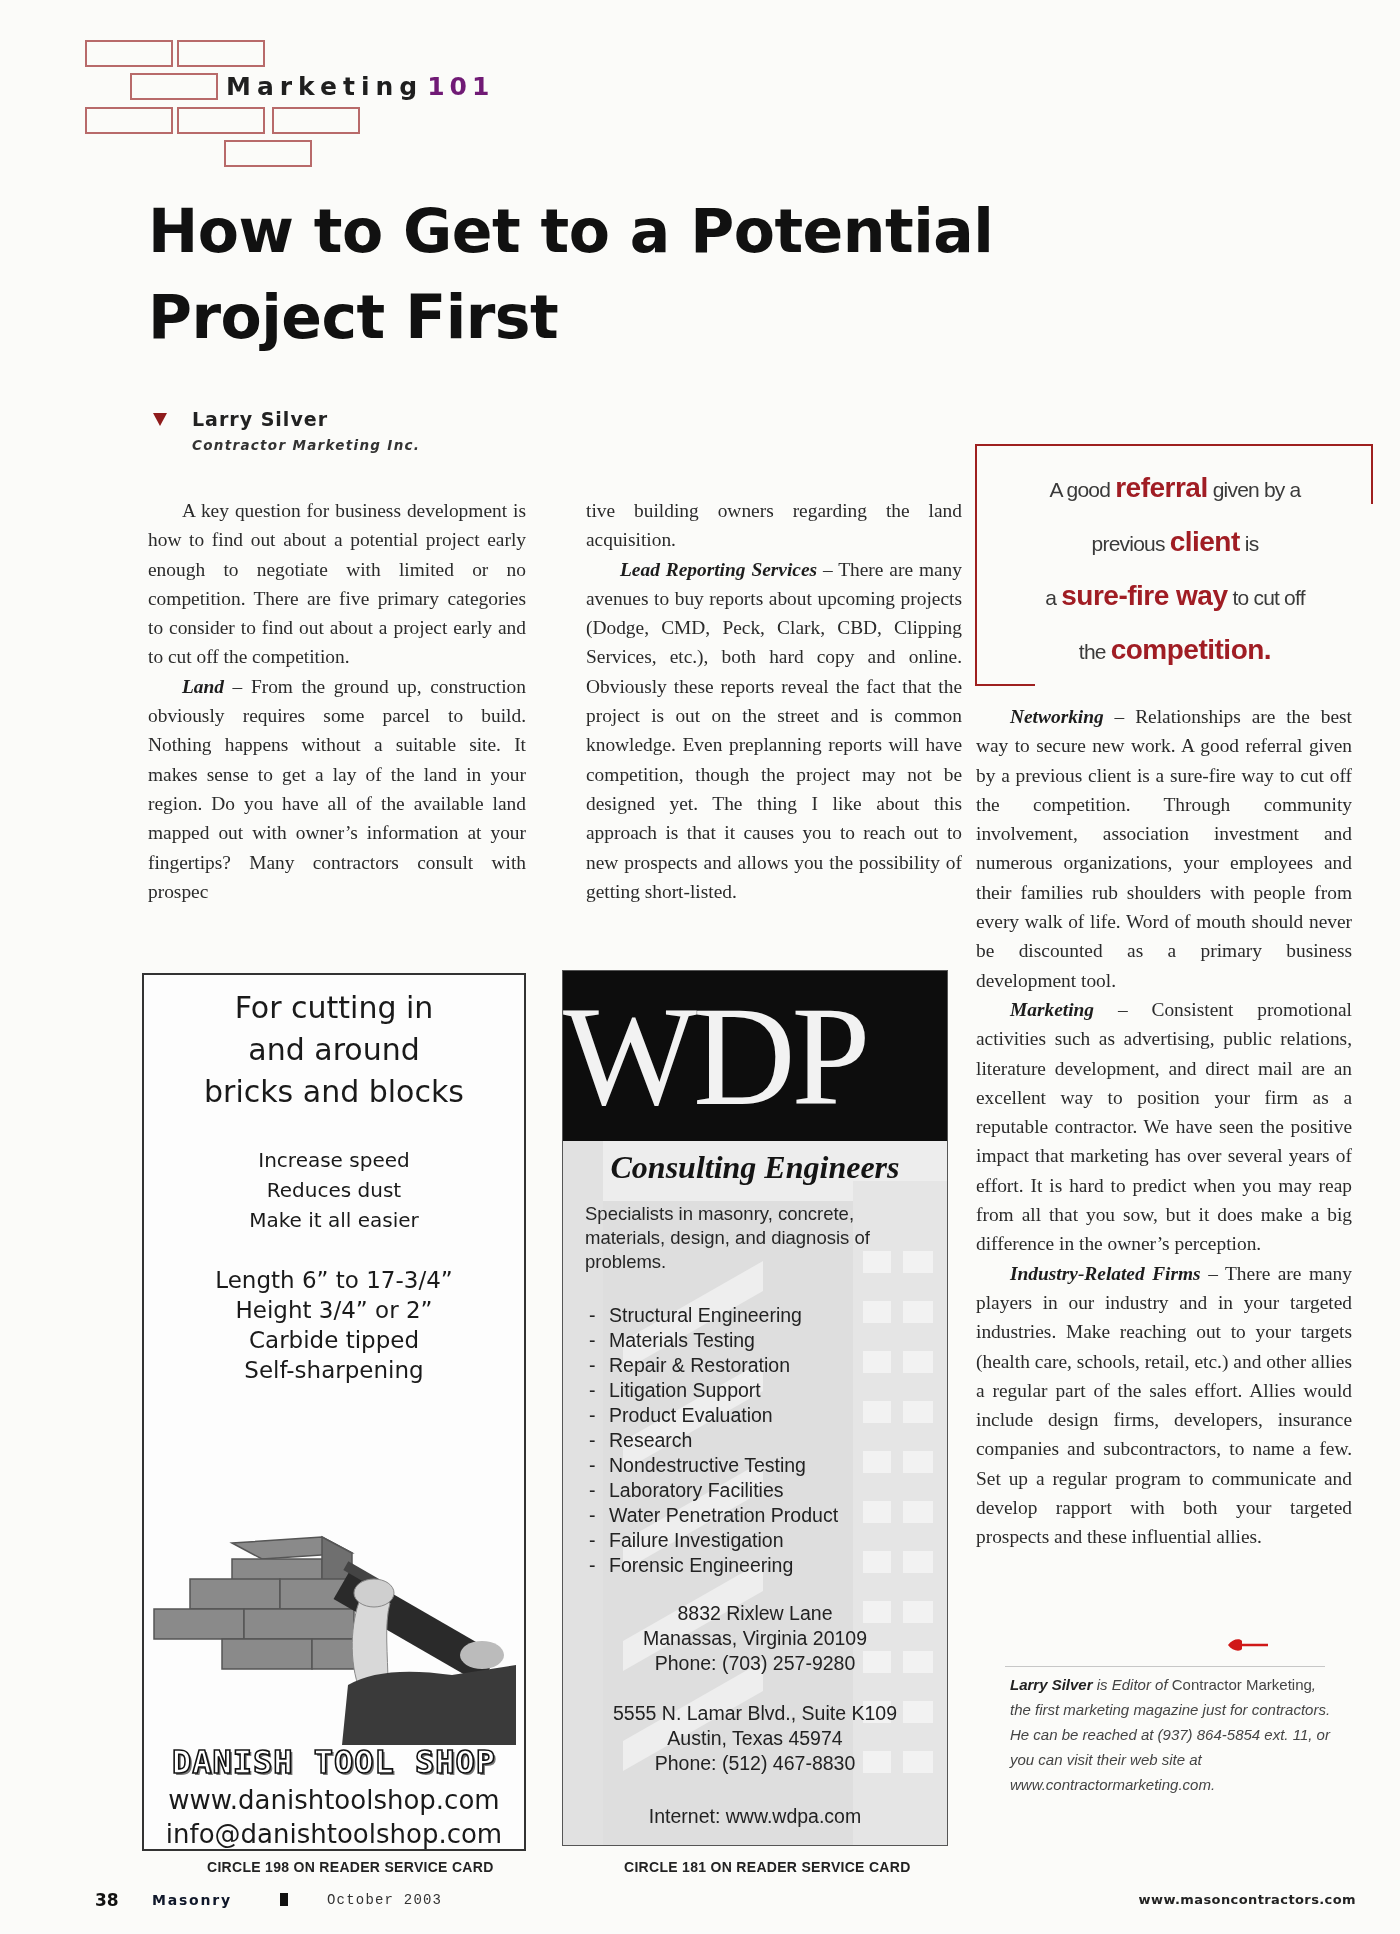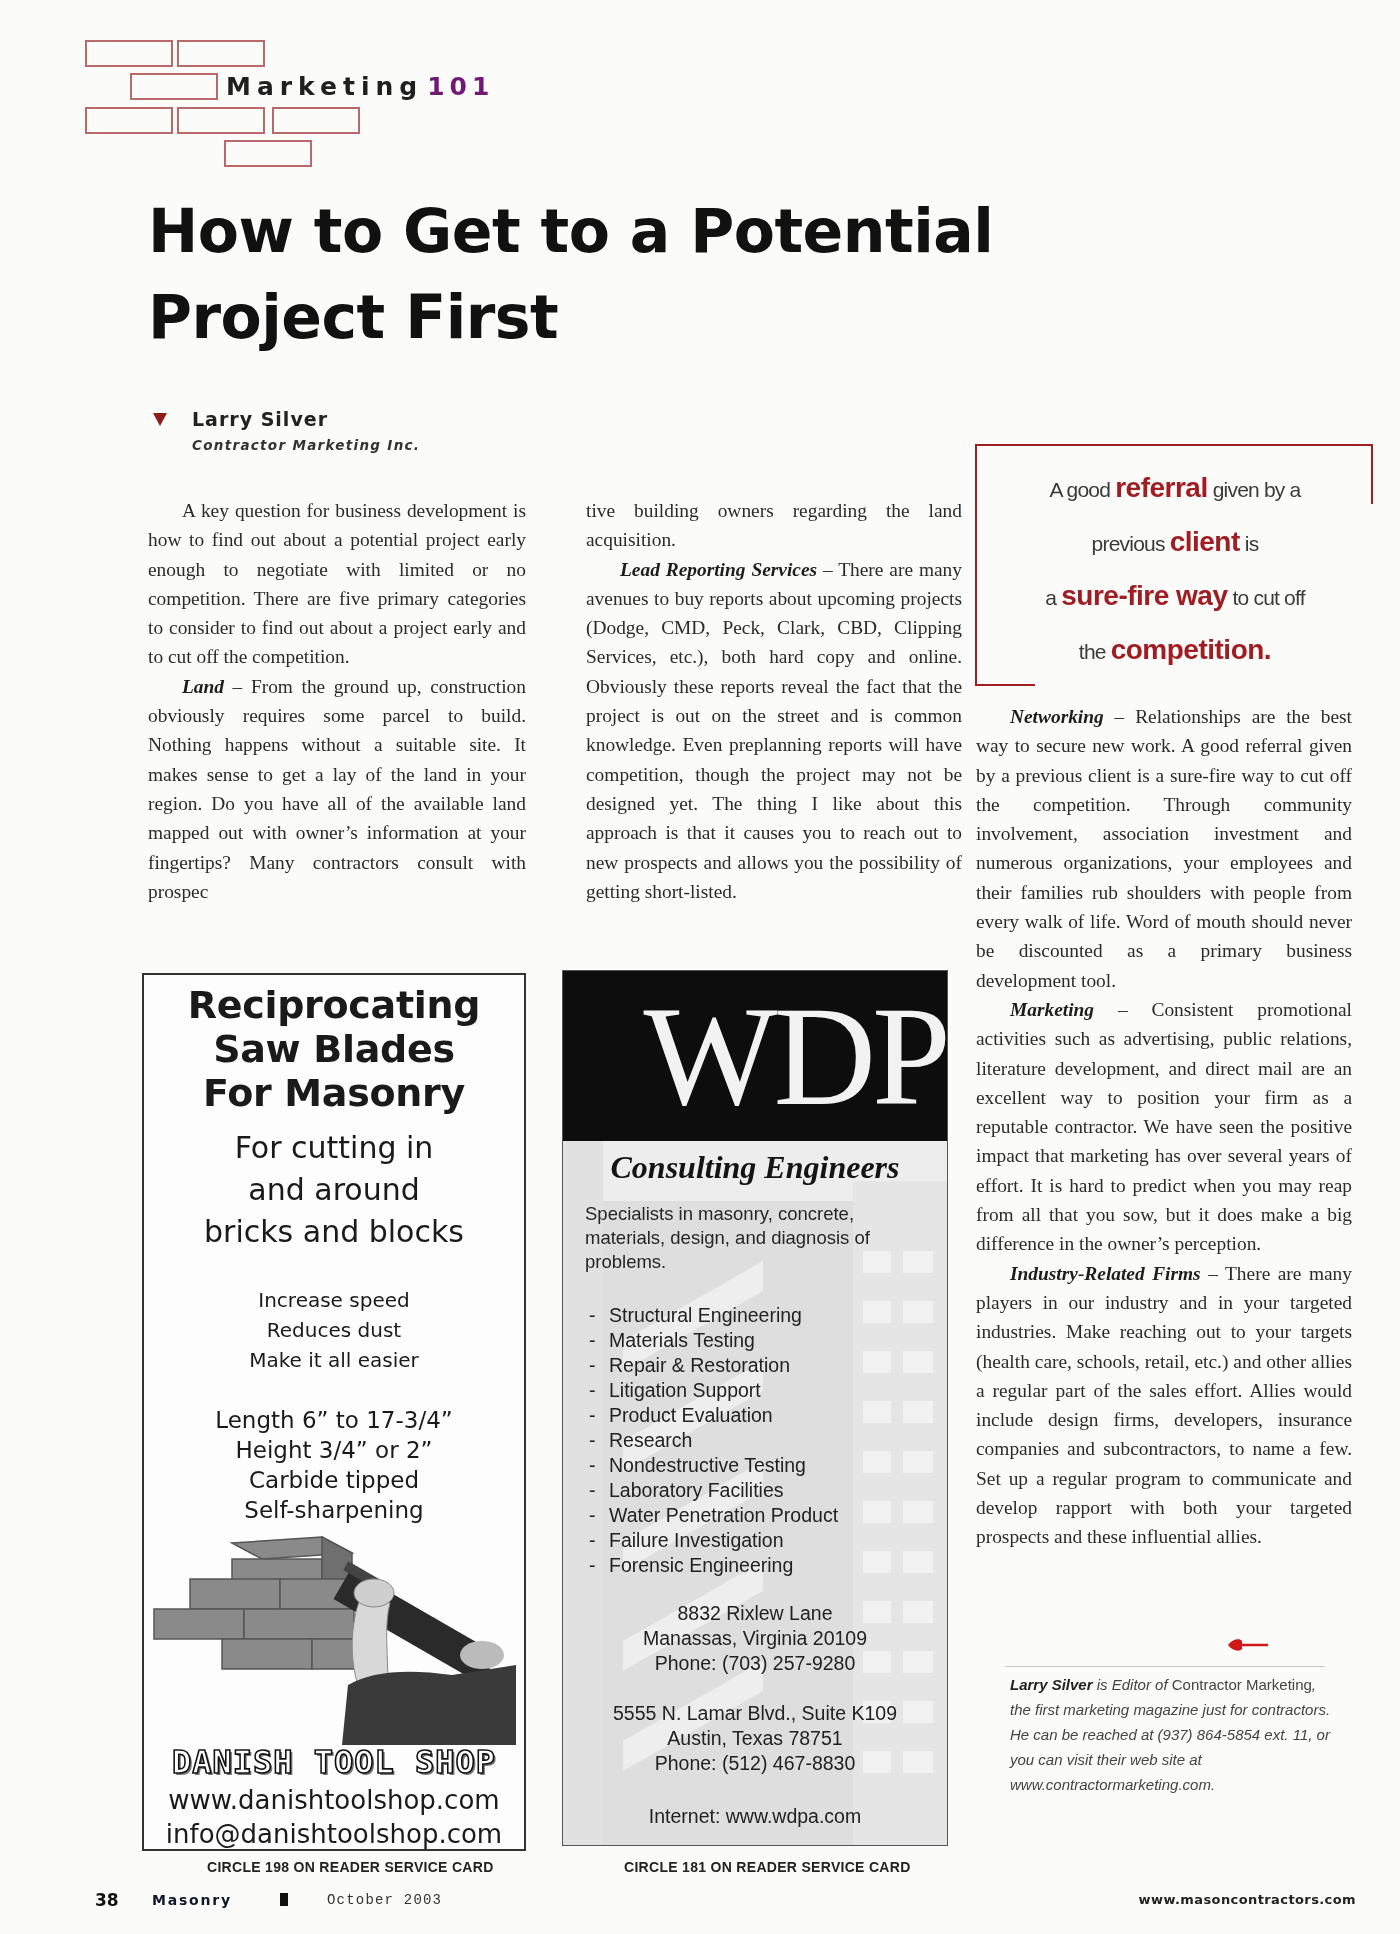--- a/index.html
+++ b/index.html
@@ -164,21 +164,21 @@
     width: 386px; height: 876px;
     border: 1.5px solid #555; box-sizing: border-box;
     overflow: hidden;
     background: #e8e8e8;
   }
   .ad2-bg { position: absolute; left: 0; top: 170px; width: 386px; height: 706px; }
   .ad2-logo {
     position: absolute; left: 0; top: 0; width: 100%; height: 170px;
     background: #0d0d0d; color: #f2f2f2;
     font-family: "Liberation Serif", serif;
-    font-size: 142px; line-height: 170px; text-align: right;
+    font-size: 142px; line-height: 170px; text-align: left;
     letter-spacing: -4px;
   }
   .ad2-tagline {
     position: absolute; left: 0; top: 178px; width: 100%;
     font-family: "Liberation Serif", serif;
     font-weight: bold; font-style: italic; font-size: 32px;
     text-align: center; color: #141414;
   }
   .ad2-desc {
     position: absolute; left: 22px; top: 231px; width: 340px;
@@ -276,25 +276,20 @@
 <svg class="end-mark" viewBox="0 0 42 14">
   <path d="M0 7 C4 1, 12 0, 14 3 L14 5.8 L40 5.8 L40 8.2 L14 8.2 L14 11 C12 14, 4 13, 0 7 Z" fill="#d01818"></path>
 </svg>
 
 <div class="bio-rule"></div>
 <div class="bio">
   <b>Larry Silver</b><span> is Editor of </span><span class="up">Contractor Marketing</span><span>, the first marketing magazine just for contractors. He can be reached at (937) 864-5854 ext. 11, or you can visit their web site at www.contractormarketing.com.</span>
 </div>
 
 <div class="ad1">
-  <div class="ad1-headline">
-    <div>Reciprocating</div>
-    <div>Saw Blades</div>
-    <div>For Masonry</div>
-  </div>
   <div class="ad1-sub">
     <div>For cutting in</div>
     <div>and around</div>
     <div>bricks and blocks</div>
   </div>
   <div class="ad1-feats">
     <div>Increase speed</div>
     <div>Reduces dust</div>
     <div>Make it all easier</div>
   </div>
@@ -393,21 +388,21 @@
     <li>Forensic Engineering</li>
   </ul>
 
   <div class="ad2-addr" style="top:630px;">
     <div>8832 Rixlew Lane</div>
     <div>Manassas, Virginia 20109</div>
     <div>Phone: (703) 257-9280</div>
   </div>
   <div class="ad2-addr" style="top:730px;">
     <div>5555 N. Lamar Blvd., Suite K109</div>
-    <div>Austin, Texas 78751</div>
+    <div>Austin, Texas 45974</div>
     <div>Phone: (512) 467-8830</div>
   </div>
   <div class="ad2-addr" style="top:833px;">Internet: www.wdpa.com</div>
 </div>
 <div class="circle-note" style="left:597px;top:1859px;">CIRCLE 181 ON READER SERVICE CARD</div>
 
 <div class="footer-folio">38</div>
 <div class="footer-pub">Masonry</div>
 <div class="footer-sep"></div>
 <div class="footer-date">October 2003</div>

